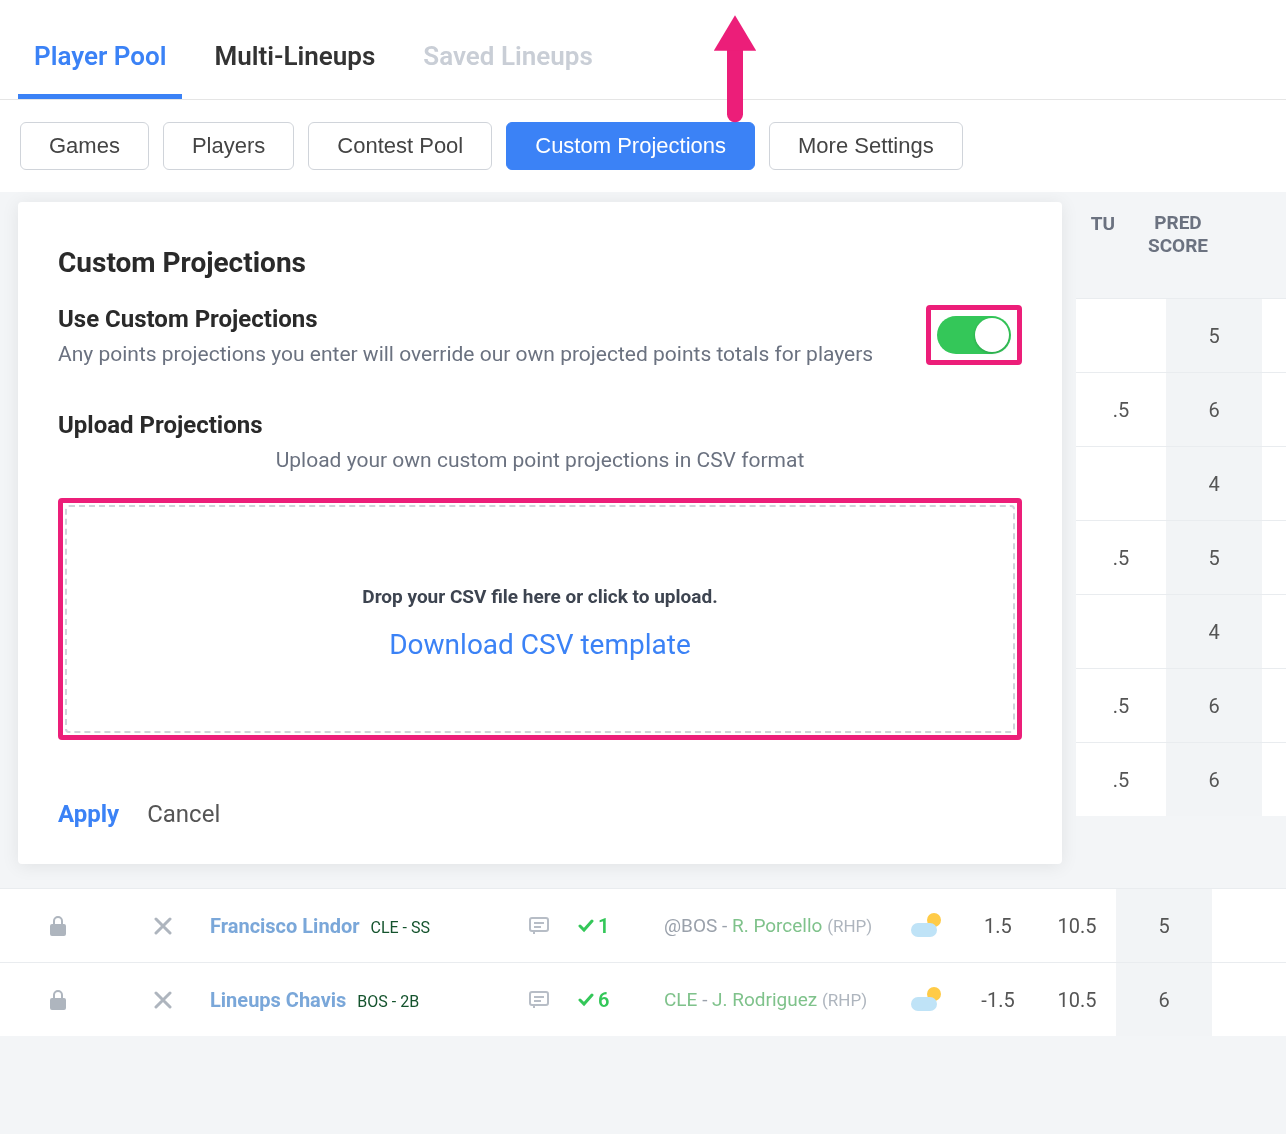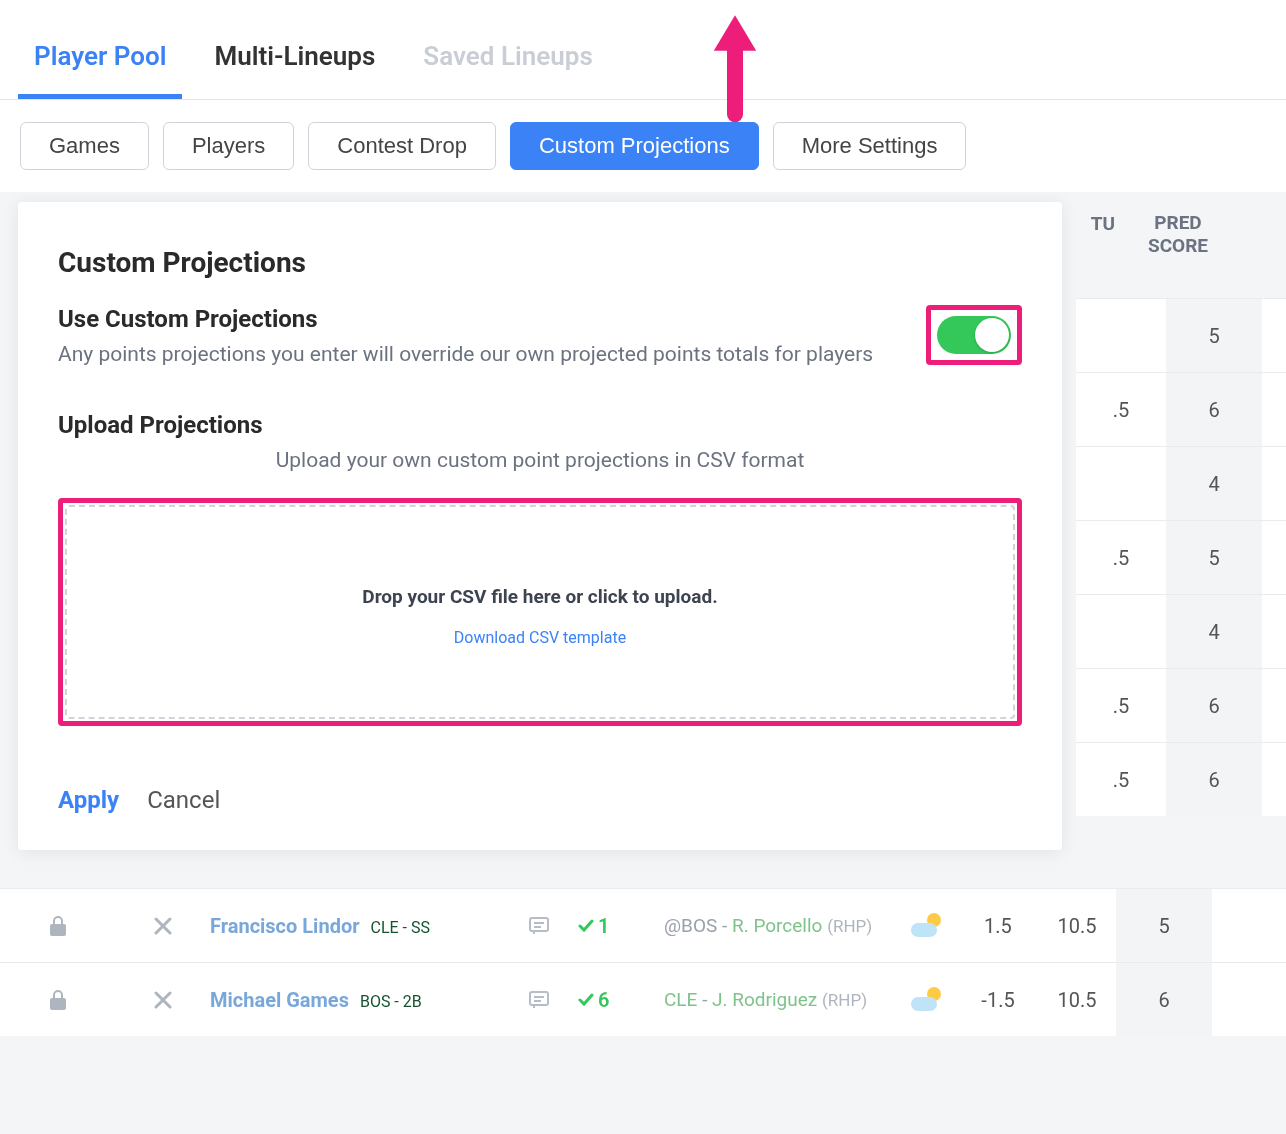--- a/index.html
+++ b/index.html
@@ -163,21 +163,21 @@
   padding: 78px 20px 70px 20px;
   text-align: center;
 }
 .dropzone .drop-text {
   font-size: 19px;
   font-weight: 700;
   color: #3d4450;
   margin-bottom: 20px;
 }
 .dropzone .tmpl-link {
-  font-size: 16px;
+  font-size: 28px;
   color: #3b82f6;
   cursor: pointer;
 }
 
 .panel-actions {
   display: flex;
   gap: 28px;
   margin-top: 60px;
   font-size: 24px;
 }
@@ -266,21 +266,21 @@
 
 <div class="tabs-row">
   <div class="tab active">Player Pool</div>
   <div class="tab">Multi-Lineups</div>
   <div class="tab disabled">Saved Lineups</div>
 </div>
 
 <div class="filters-row">
   <button class="filter-btn">Games</button>
   <button class="filter-btn">Players</button>
-  <button class="filter-btn">Contest Drop</button>
+  <button class="filter-btn">Contest Pool</button>
   <button class="filter-btn primary">Custom Projections</button>
   <button class="filter-btn">More Settings</button>
 </div>
 
 <div class="arrow-annot">
   <svg width="130" height="130" viewBox="0 0 130 130">
     <g transform="rotate(225 65 65)">
       <line x1="40" y1="40" x2="98" y2="98" stroke="#ec1e79" stroke-width="16" stroke-linecap="round"></line>
       <polygon points="110,110 70,100 100,70" fill="#ec1e79"></polygon>
     </g>
@@ -377,21 +377,21 @@
           <svg width="20" height="22" viewBox="0 0 20 22">
               <path d="M5 9V6a5 5 0 0 1 10 0v3h1a2 2 0 0 1 2 2v8a2 2 0 0 1-2 2H4a2 2 0 0 1-2-2v-8a2 2 0 0 1 2-2h1zm2 0h6V6a3 3 0 0 0-6 0v3z" fill="#aeb5be"></path>
             </svg>
         </div>
         <div class="c-x">
           <svg width="18" height="18" viewBox="0 0 18 18">
               <path d="M2 2l14 14M16 2L2 16" stroke="#aeb5be" stroke-width="3" stroke-linecap="round"></path>
             </svg>
         </div>
         <div class="c-name">
-          <span class="pname">Michael Games</span>
+          <span class="pname">Lineups Chavis</span>
           <span class="pmeta">BOS - 2B</span>
         </div>
         <div class="c-chat">
           <svg width="22" height="22" viewBox="0 0 22 22">
               <rect x="2" y="3" width="18" height="13" rx="2" fill="none" stroke="#b7bdc6" stroke-width="2"></rect>
               <path d="M6 19l0-3" stroke="#b7bdc6" stroke-width="2"></path>
               <line x1="6" y1="8" x2="16" y2="8" stroke="#b7bdc6" stroke-width="2"></line>
               <line x1="6" y1="12" x2="13" y2="12" stroke="#b7bdc6" stroke-width="2"></line>
             </svg>
         </div>

